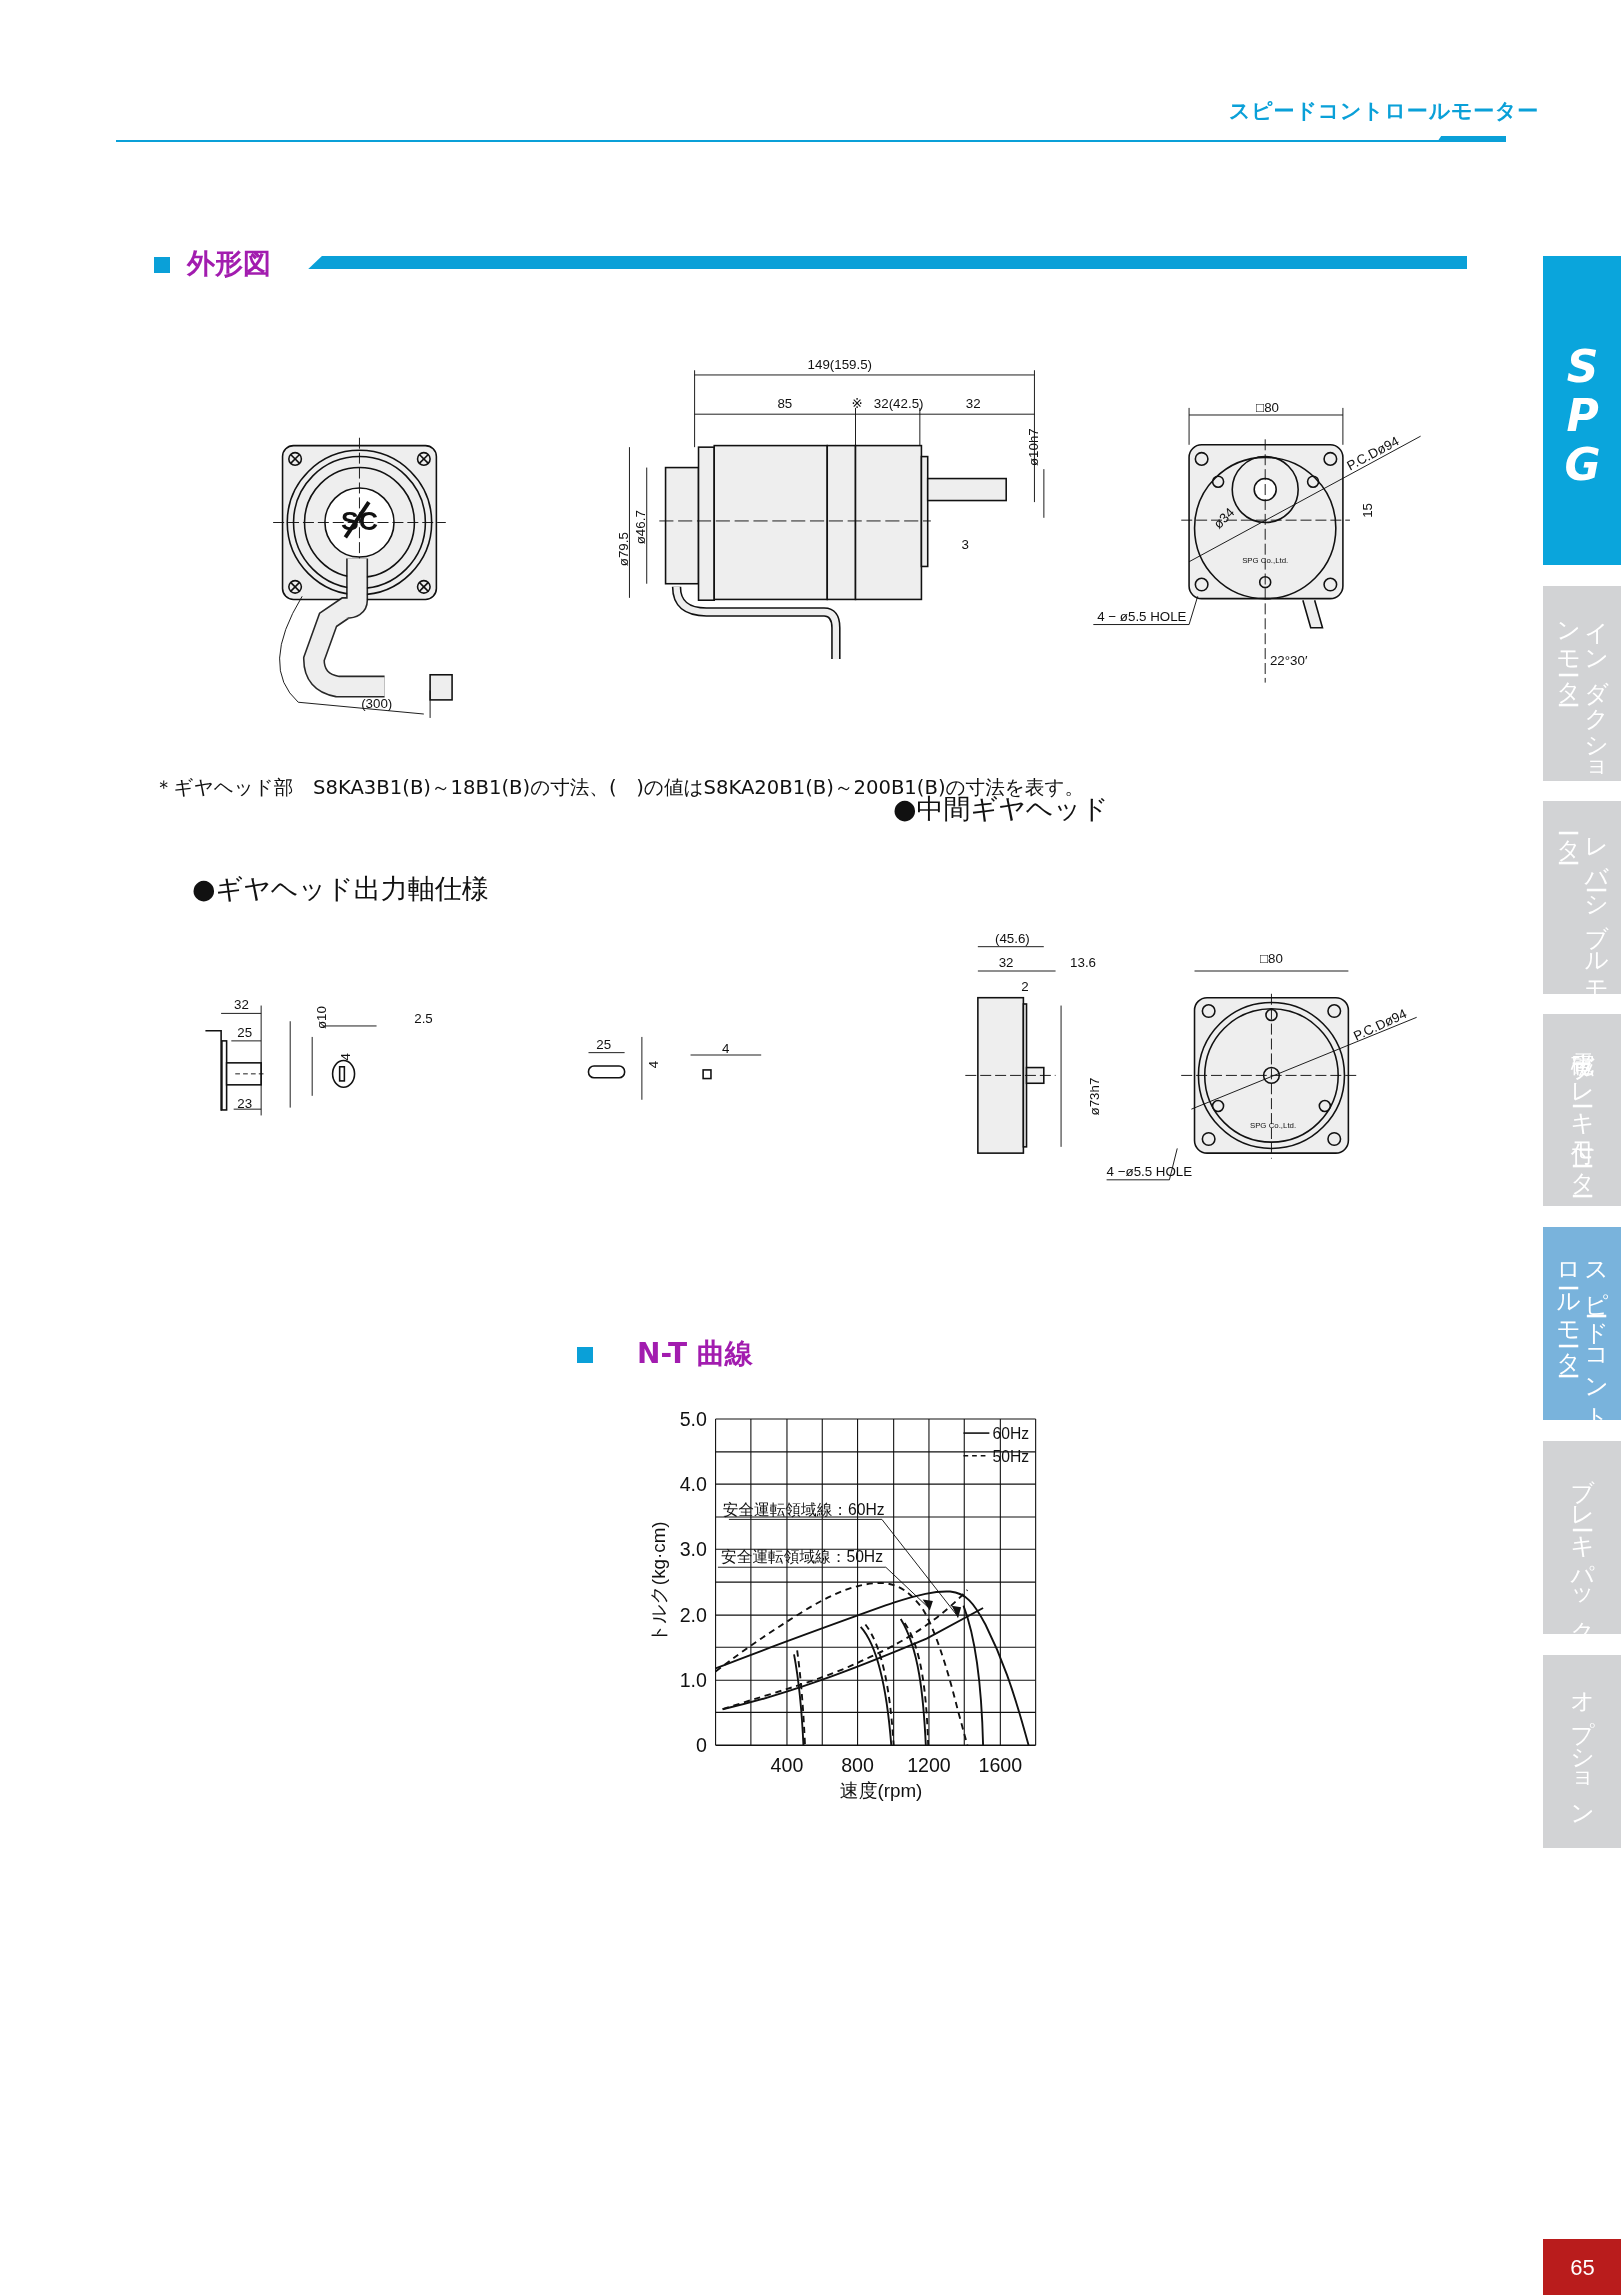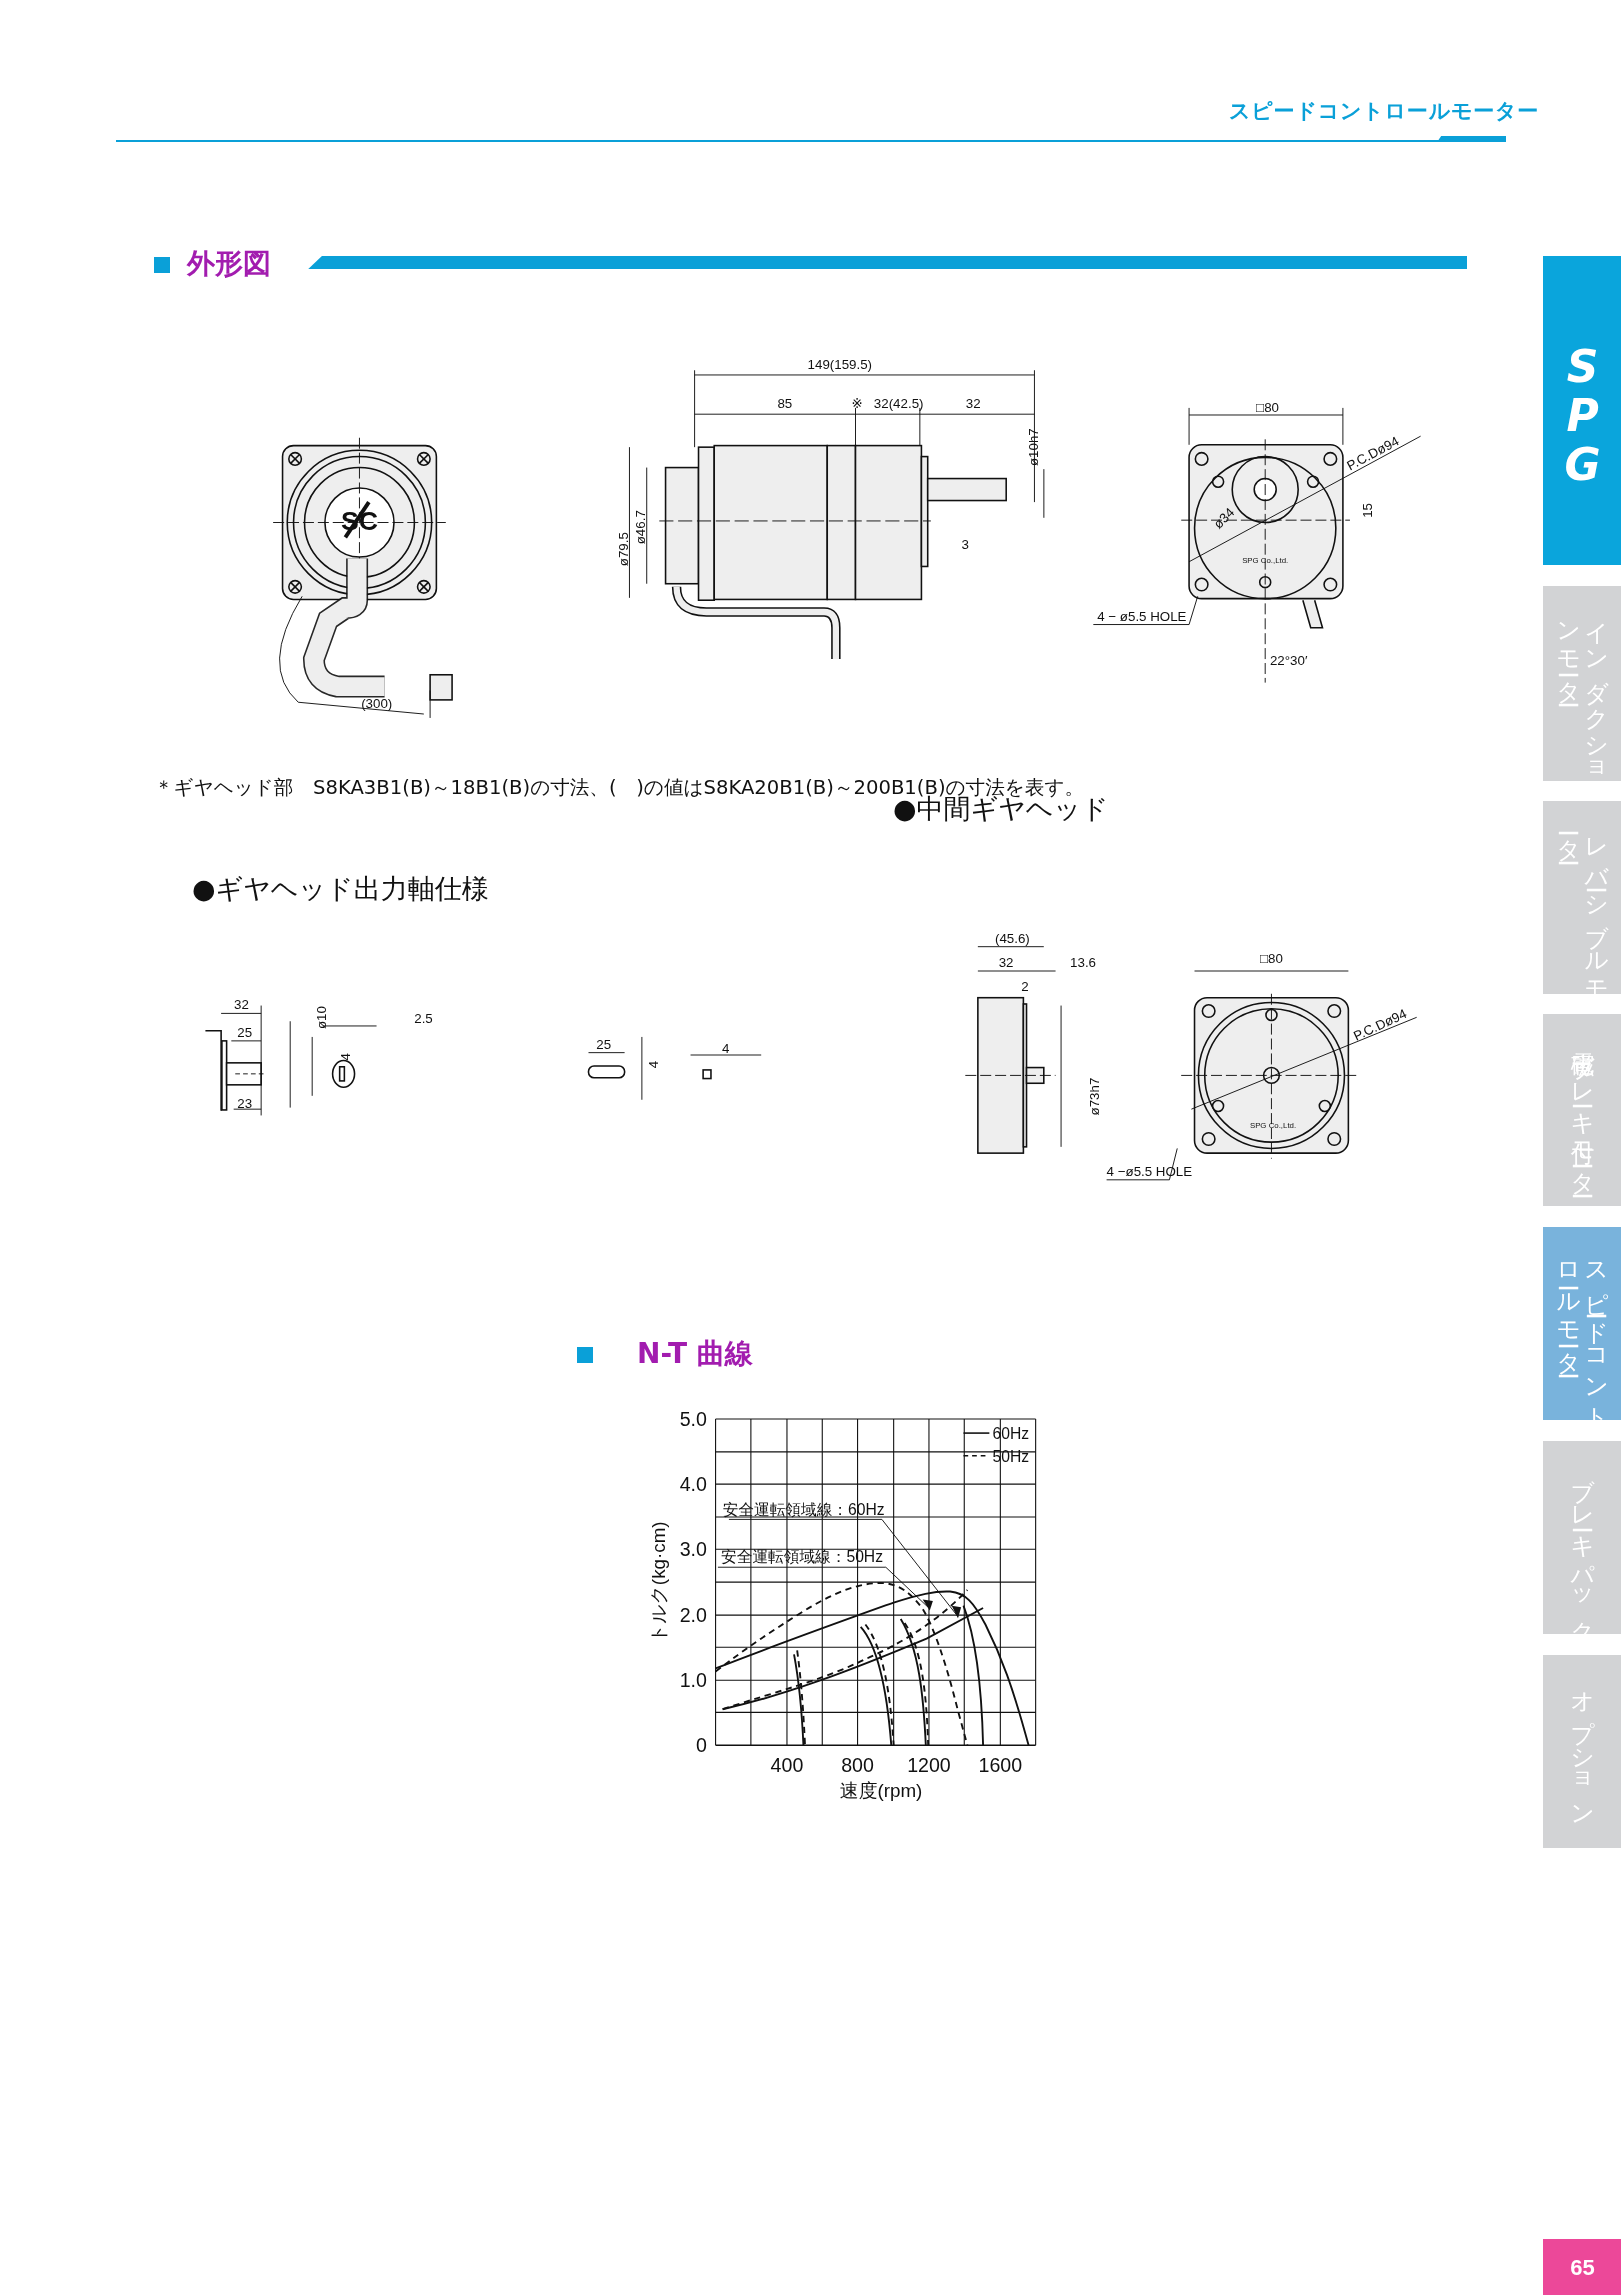--- a/index.html
+++ b/index.html
@@ -19,21 +19,21 @@
   .sec-title { position: absolute; font-size: 28px; font-weight: bold; color: #a21caf; }
   .sec-bar { position: absolute; height: 13.3px; background: #0aa0d8; clip-path: polygon(1.2% 0, 100% 0, 100% 100%, 0 100%); }
 
   
   .side-tab { position: absolute; left: 1543px; width: 79px; background: #d2d3d5; color: #fff; display: flex; justify-content: center; align-items: flex-start; }
   .side-tab .vt { writing-mode: vertical-rl; font-size: 23.6px; letter-spacing: 1.6px; line-height: 28px; padding-top: 20.4px; }
   .side-tab.active { background: #79b3dc; }
   .spg-tab { position: absolute; left: 1543px; top: 256px; width: 79px; height: 309px; background: #0aa5dc; }
   .spg-text { position: absolute; left: 0; right: 0; top: 86px; text-align: center; color: #fff; font-weight: bold; font-style: italic; font-size: 44px; line-height: 49px; font-family: "DejaVu Sans", sans-serif; }
 
-  .page-num { position: absolute; left: 1543px; top: 2239px; width: 79px; height: 57px; background: #ec4899; color: #fff; font-size: 22px; display: flex; align-items: center; justify-content: center; font-family: "Liberation Sans", sans-serif; font-weight: bold; }
+  .page-num { position: absolute; left: 1543px; top: 2239px; width: 79px; height: 57px; background: #b91c1c; color: #fff; font-size: 22px; display: flex; align-items: center; justify-content: center; font-family: "Liberation Sans", sans-serif; }
 
   .note { position: absolute; left: 154px; top: 746px; font-size: 19.6px; color: #111; white-space: nowrap; margin-top: 28px; }
   .sub-title { position: absolute; font-size: 27px; color: #111; white-space: nowrap; }
 
   svg text { font-family: "Liberation Sans", "DejaVu Sans", sans-serif; }
   .dim { font-size: 17px; fill: #111; }
   .chart-tick { font-size: 25px; fill: #111; }
 </style>
 </head>
 <body>

